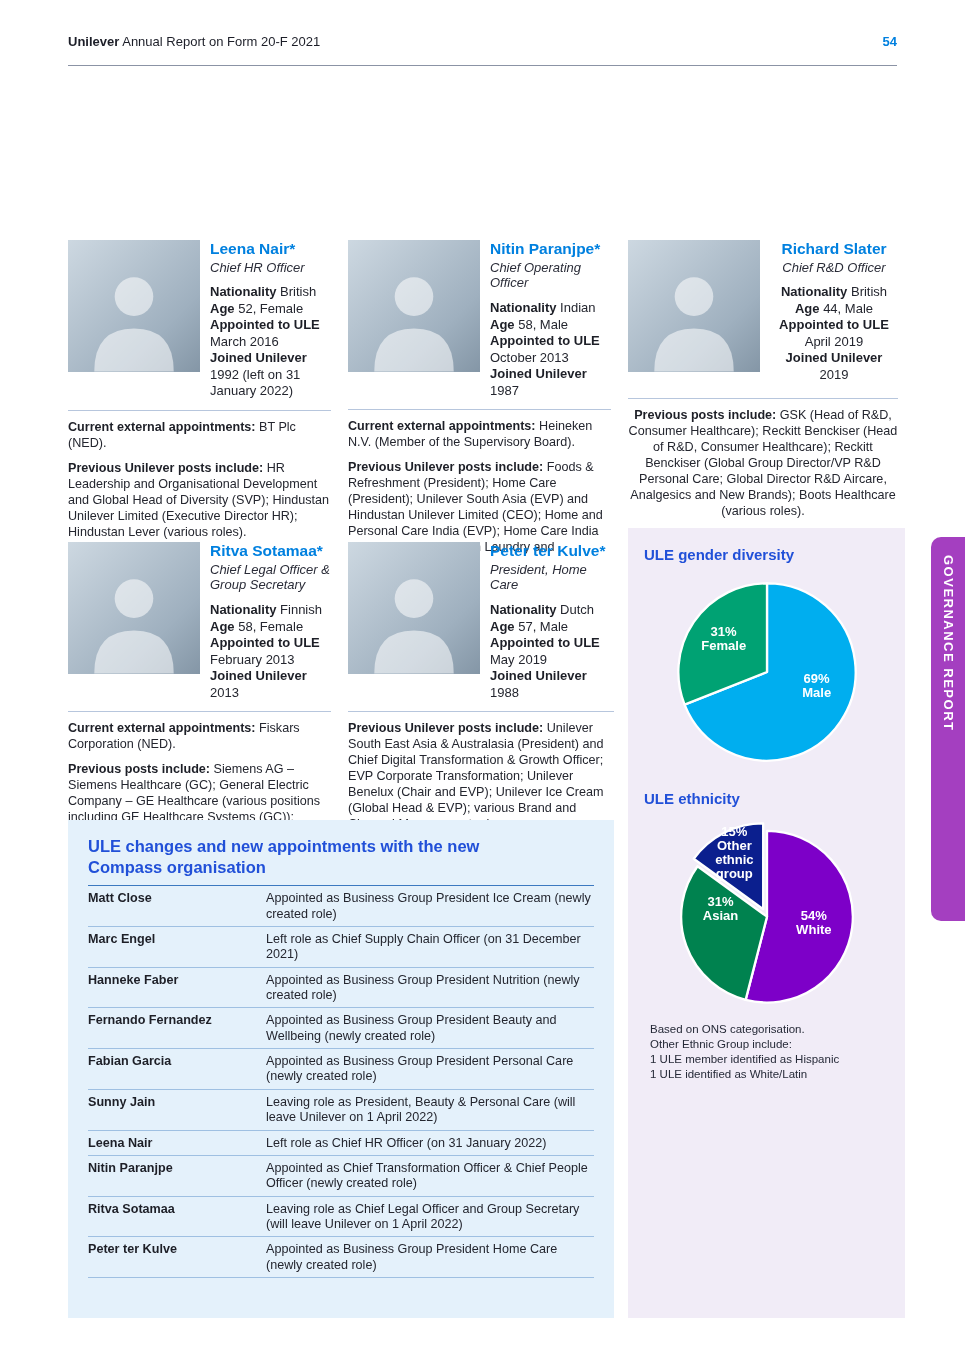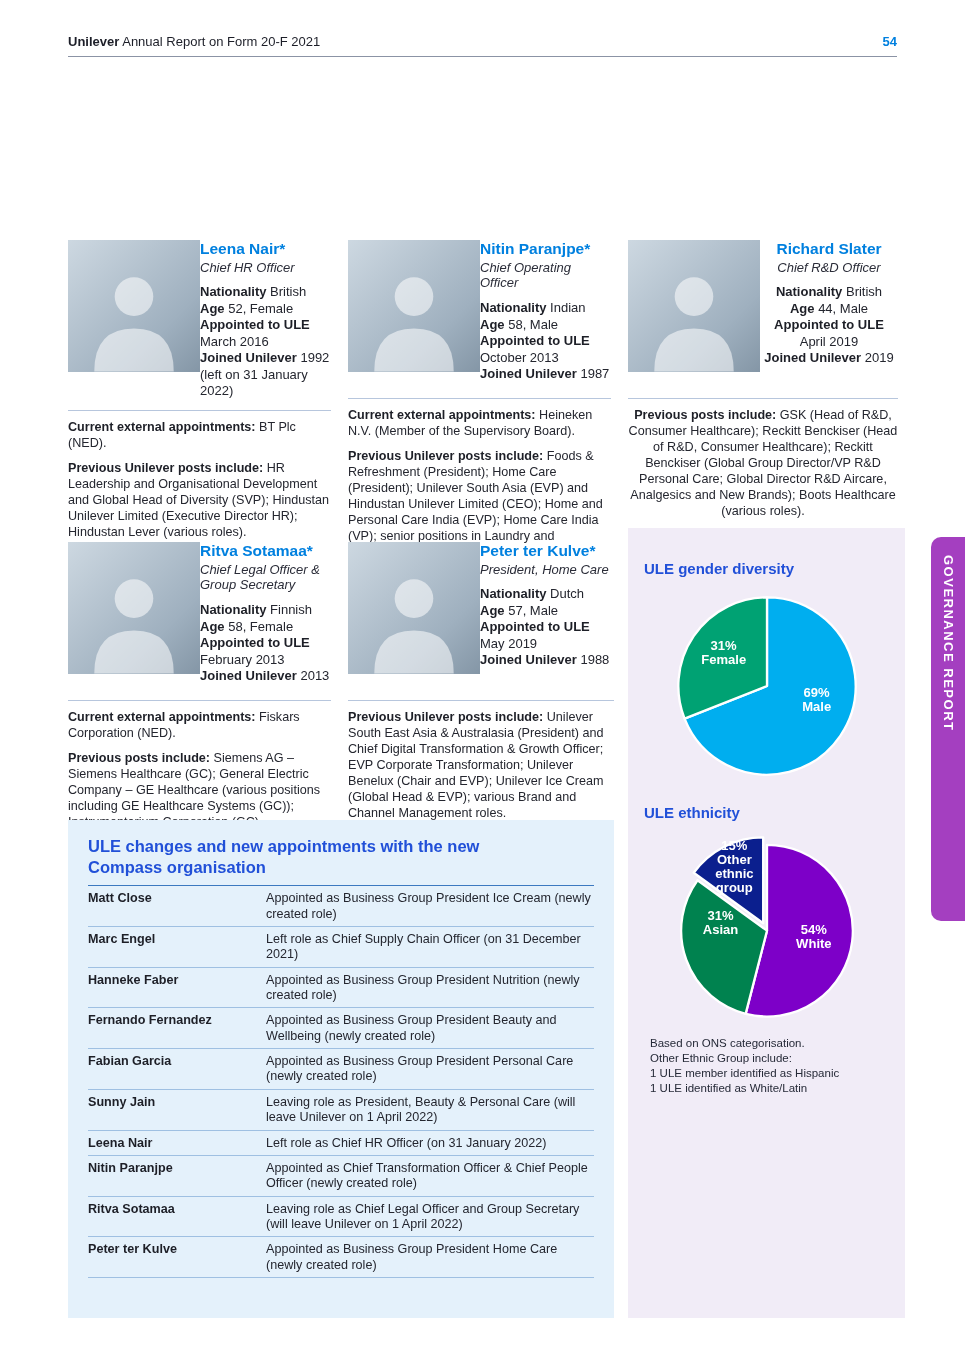--- a/index.html
+++ b/index.html
@@ -12,48 +12,48 @@
     --rule-dark:#3C79C0;
     --text:#24262F;
   }
   *{margin:0;padding:0;box-sizing:border-box;}
   html,body{background:#fff;}
   body{font-family:"Liberation Sans","DejaVu Sans",sans-serif;color:var(--text);}
   .page{position:relative;width:965px;height:1365px;background:#fff;overflow:hidden;}
 
   
   .hdr{position:absolute;left:68px;right:68px;top:34px;display:flex;justify-content:space-between;
-       align-items:baseline;border-bottom:1px solid #8B93A5;padding-bottom:7px;font-size:13px;}
+       align-items:baseline;border-bottom:1px solid #8B93A5;padding-bottom:16px;font-size:13px;}
   .hdr .brand{font-weight:bold;color:#1C1E28;}
   .hdr .ttl{color:#1C1E28;}
   .hdr .pno{font-weight:bold;color:var(--name-blue);}
 
   
   .profile{position:absolute;width:263px;}
   .profile.pos-1{left:68px;top:240px;}
   .profile.pos-2{left:348px;top:240px;}
   .profile.pos-3{left:628px;top:240px;width:270px;text-align:center;}
   .profile.pos-4{left:68px;top:542px;}
   .profile.pos-5{left:348px;top:542px;width:266px;}
-  .photo-row{display:flex;gap:0;min-height:148px;align-items:flex-start;}
+  .photo-row{display:flex;gap:10px;min-height:148px;align-items:flex-start;}
   .photo{flex:0 0 132px;width:132px;height:132px;background:linear-gradient(135deg,#cdd8e1 0%,#9fb0bf 70%,#8496a6 100%);
          display:flex;align-items:flex-end;justify-content:center;overflow:hidden;}
   .photo svg{width:100%;height:86%;display:block;}
   .pinfo{flex:1;min-width:0;}
   .pname{font-size:15.5px;font-weight:bold;color:var(--name-blue);line-height:1.2;margin-bottom:1px;}
   .prole{font-size:13px;font-style:italic;color:#2A2C38;line-height:1.22;}
   .pdetails{margin-top:9px;font-size:13px;line-height:1.27;}
   .pdetails b{color:#1D1F27;}
   .paras{border-top:1px solid #B7C6DD;margin-top:10px;padding-top:9px;}
   .para{font-size:12.6px;line-height:1.27;margin-bottom:9px;}
   .para b{color:#1D1F27;}
 
   
   .side-panel{position:absolute;left:628px;top:528px;width:277px;height:790px;background:var(--lavender);
-              padding:32px 16px;overflow:hidden;}
+              padding:18px 16px;overflow:hidden;}
   .chart-title{font-size:15px;font-weight:bold;color:var(--heading-blue);line-height:1.2;}
   .pie-wrap{display:flex;justify-content:center;}
   .pie-wrap.gender{margin:10px 0 20px 0;}
   .pie-wrap.ethnicity{margin:6px 0 6px 0;}
   .pie-wrap svg{display:block;}
   .eth-title{margin-top:14px;}
   .footnote{margin-top:12px;padding-left:6px;font-size:11.5px;line-height:1.3;color:#262A38;}
 
   
   .gov-tab{position:absolute;right:0;top:537px;width:34px;height:384px;background:var(--tab-purple);

